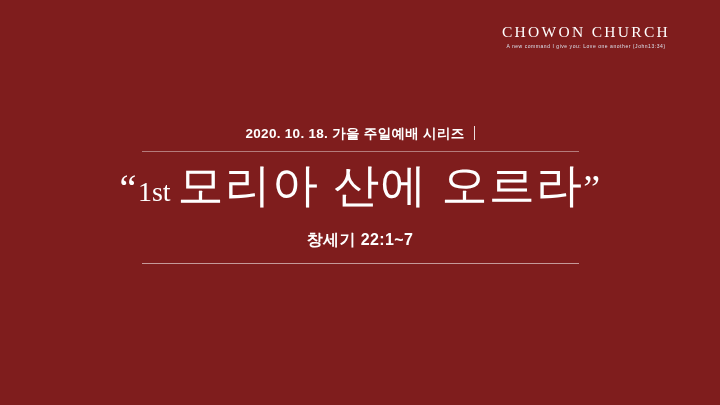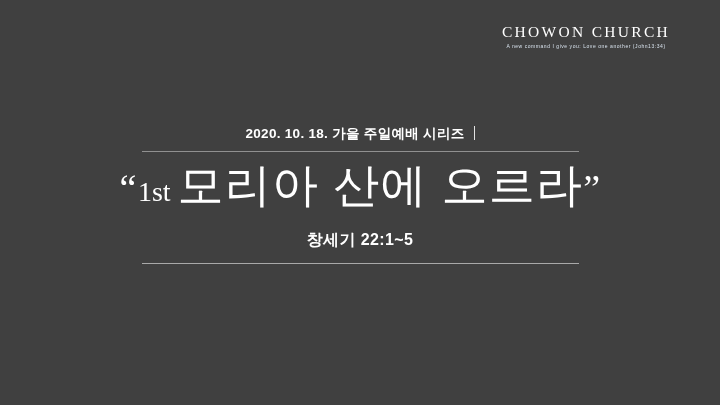--- a/index.html
+++ b/index.html
@@ -6,21 +6,21 @@
   html, body {
     margin: 0;
     padding: 0;
     background: #0d4f8b;
   }
 
   .slide {
     position: relative;
     width: 720px;
     height: 405px;
-    background: #404040;
+    background: #7f1d1d;
     overflow: hidden;
     font-family: "Liberation Sans", "DejaVu Sans", sans-serif;
     color: #ffffff;
     -webkit-font-smoothing: antialiased;
   }
 
   
   .logo-block {
     position: absolute;
     top: 24px;
@@ -158,19 +158,19 @@
 
     <hr class="rule rule-top">
 
     <div class="main-title">
       <span class="q-open">“</span>
       <span class="ordinal">1st</span>
       <span class="title-korean">모리아 산에 오르라</span>
       <span class="q-close">”</span>
     </div>
 
-    <div class="scripture">창세기 22:1~5</div>
+    <div class="scripture">창세기 22:1~7</div>
 
     <hr class="rule rule-bottom">
 
   </div>
 
 </div>
 
 </body></html>

